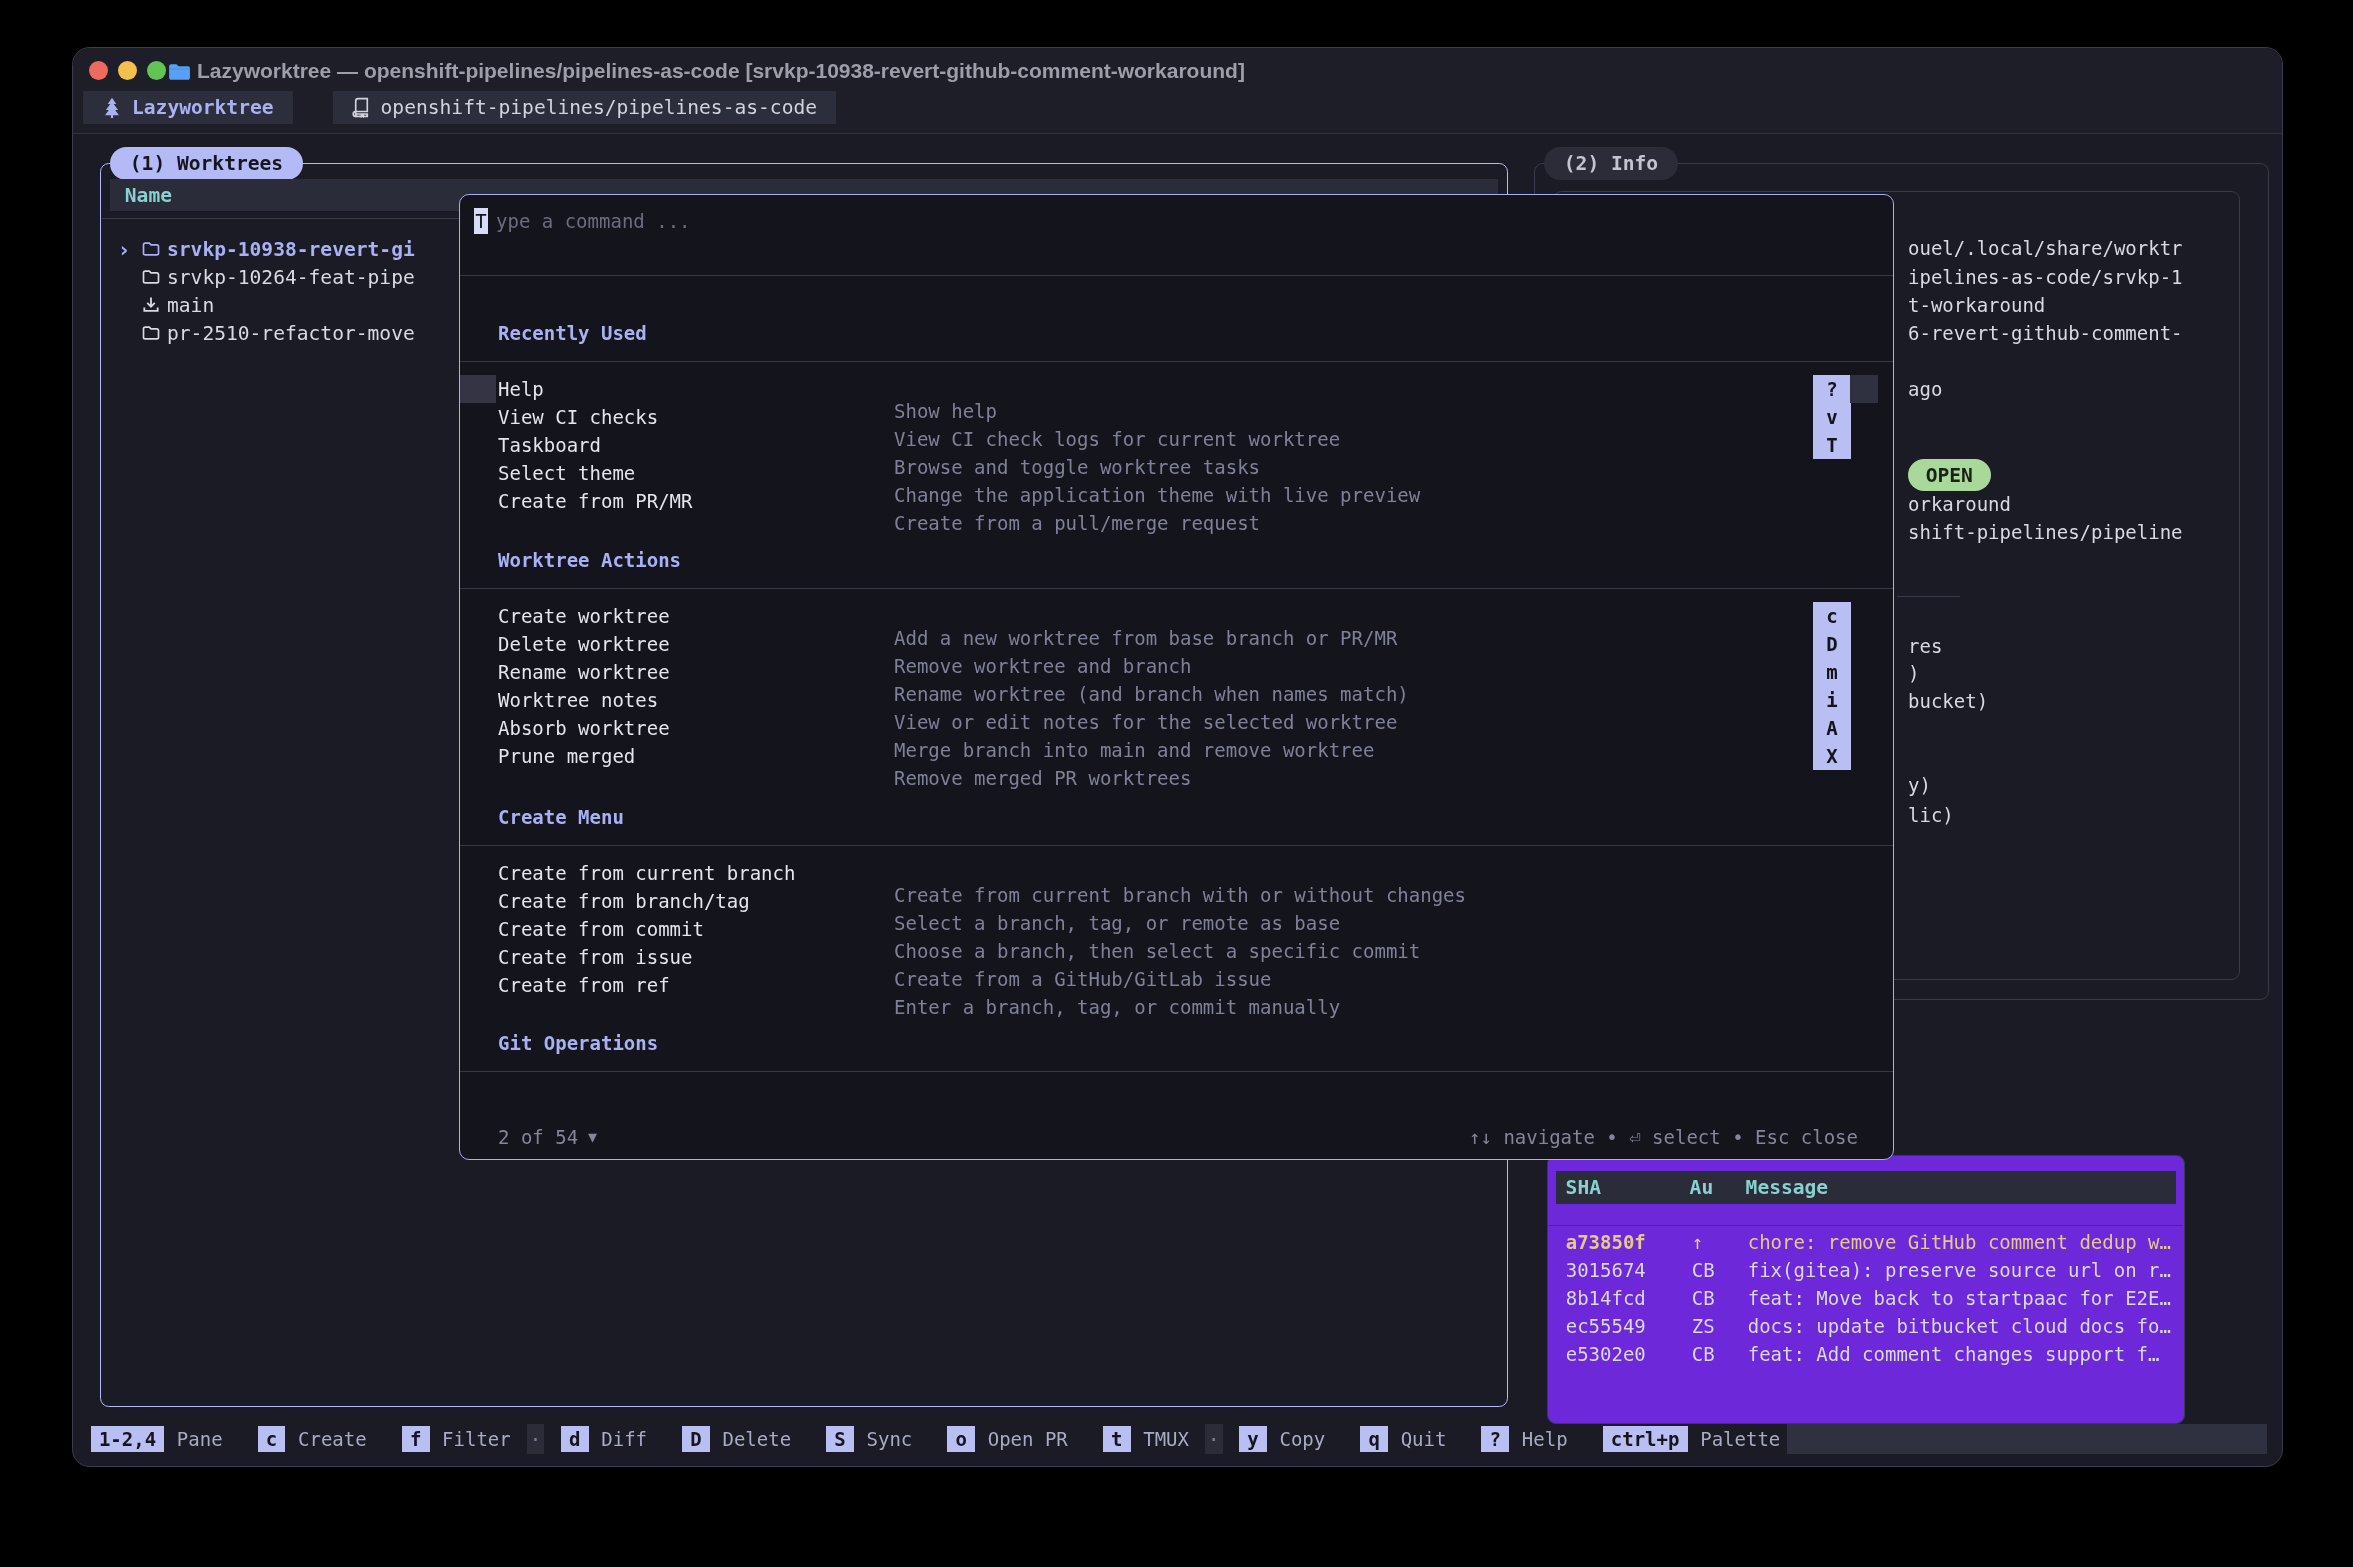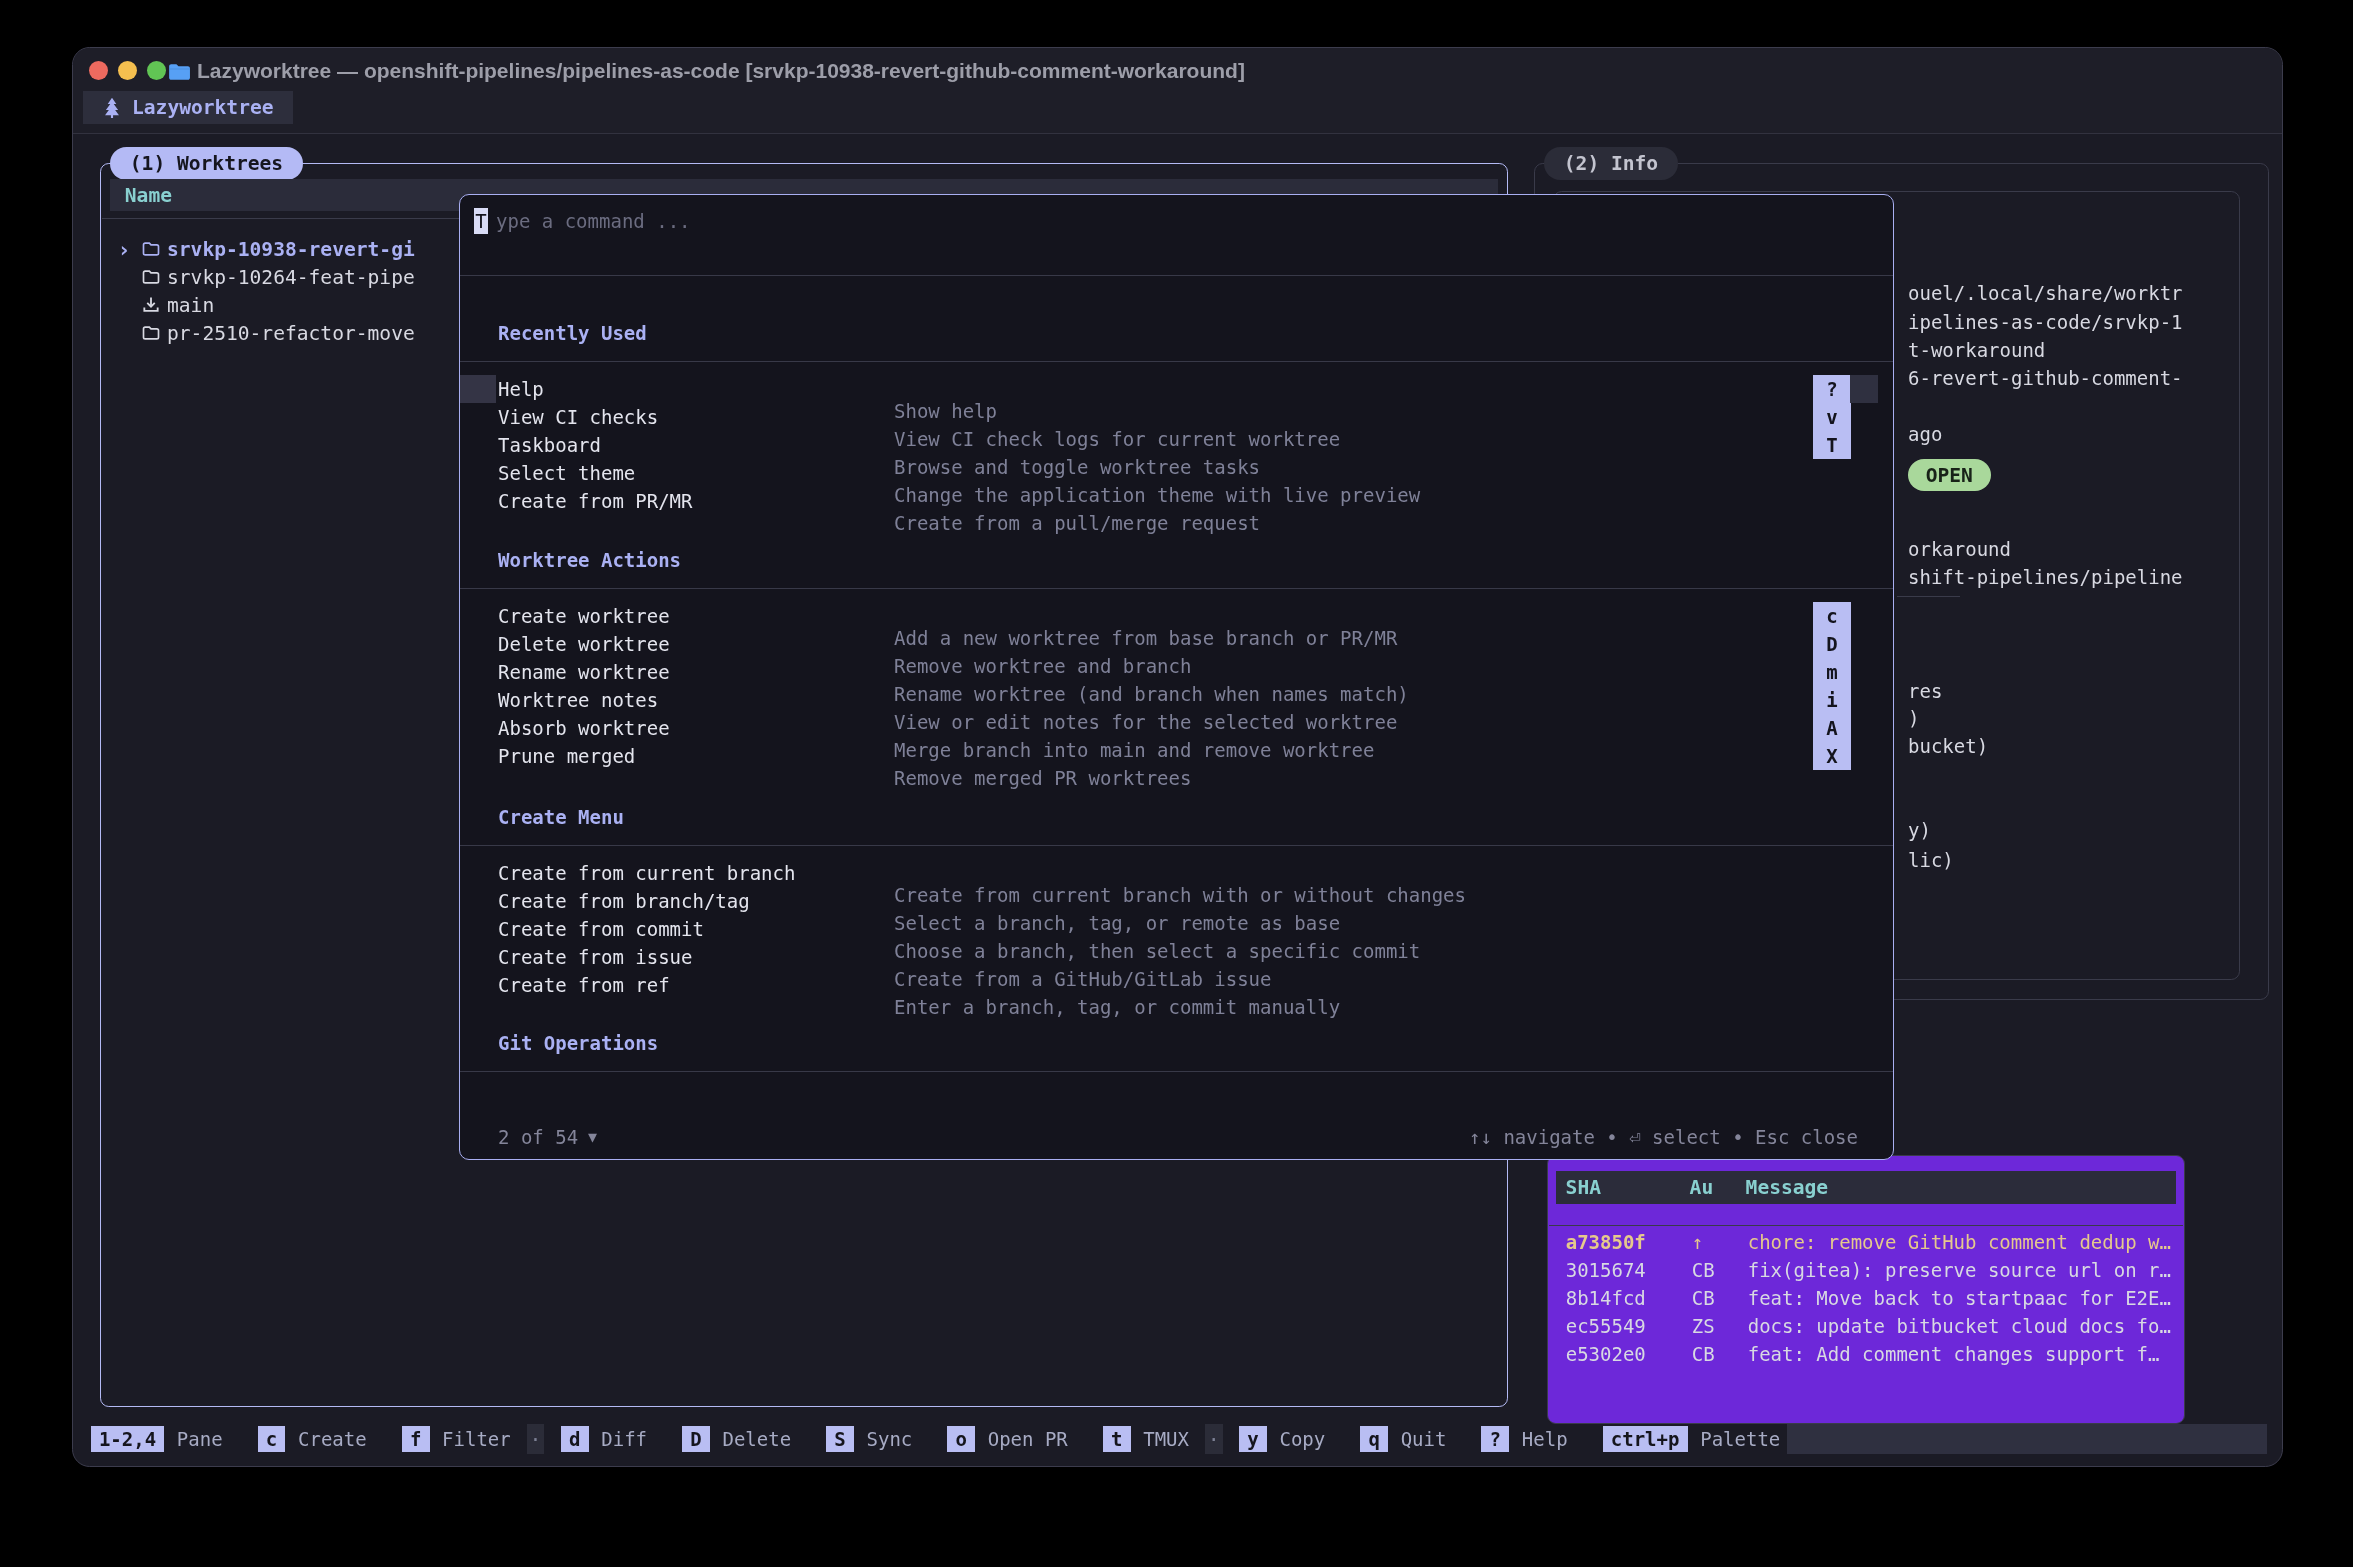--- a/index.html
+++ b/index.html
@@ -42,21 +42,21 @@
   .wt-row .chev { position:absolute; left:16.4px; color:#aab1f3; font-size:21.5px; }
   .wt-row .wt-icon { position:absolute; left:40px; display:flex; }
   .wt-row .wt-name { position:absolute; left:66px; white-space:nowrap; }
   .wt-row.selected, .wt-row.selected .wt-name { color:#aab1f3; font-weight:bold; }
 
   
   .info-wrap { left:1461px; top:115px; width:735px; height:837px; z-index:1; }
   .info-inner { left:1480px; top:143px; width:687px; height:789px; z-index:1; }
   .info-layer { position:absolute; left:0; top:0; right:0; bottom:0; z-index:3; pointer-events:none; }
   .info-line { position:absolute; left:1835px; height:28px; display:flex; align-items:center;
-               font-size:19px; color:#d8d9e2; white-space:nowrap;margin-top:45px; }
+               font-size:19px; color:#d8d9e2; white-space:nowrap; }
   .open-badge { position:absolute; left:1835px; top:411px; height:32px; display:flex; align-items:center;
                 padding:0 17.7px; border-radius:16px; background:#a9d89b; color:#182218;
                 font-size:19.6px; font-weight:bold; }
   .info-stub { position:absolute; left:1824px; top:548px; width:63px; height:1.3px; background:#3a3b4a; }
 
   
   .cm-pane { left:1474px; top:1107px; width:638px; height:269px; z-index:2; background:#6d28d9; }
   .cm-header { position:absolute; left:7.6px; right:7.6px; top:15px; height:33px; background:#2b2c3a;
                display:flex; align-items:center; padding-left:10px; color:#89d0d0; font-weight:bold; font-size:19.6px; }
   .cm-hr { position:absolute; left:1.3px; right:1.3px; top:69px; height:1.3px; background:#3a3b4a; }
@@ -126,20 +126,30 @@
       <div class="tabrow">
         <div class="tab active">
           <span>
             <svg width="20" height="21.5" viewBox="0 0 24 26">
                 <path d="M12 1l5.2 7.4h-3.1l5.3 7.2h-3.6l4.6 6.4H3.6l4.6-6.4H4.6l5.3-7.2H6.8z" fill="#aab1f3"></path>
                 <rect x="10.7" y="21.5" width="2.6" height="4" fill="#aab1f3"></rect>
               </svg>
           </span>
           <span>Lazyworktree</span>
         </div>
+        <div class="tab repo">
+          <span>
+            <svg width="19" height="21.5" viewBox="0 0 22 26" fill="none" stroke="#d2d3dd" stroke-width="2">
+                <path d="M4 23.5a3 3 0 0 1 0-6h14V2H7a3 3 0 0 0-3 3v15.5z"></path>
+                <path d="M4 20.5h14v3H4z"></path>
+                <path d="M10 20.5v5l2-1.6 2 1.6v-5" fill="#d2d3dd" stroke="none"></path>
+              </svg>
+          </span>
+          <span>openshift-pipelines/pipelines-as-code</span>
+        </div>
       </div>
     </div>
     <div class="chrome-line"></div>
 
     <div class="pane wt-pane">
       <div class="pane-badge focus">(1) Worktrees</div>
       <div class="wt-colheader">Name</div>
       <div class="wt-hr"></div>
       <div class="wt-rows">
         <div class="wt-row selected">

